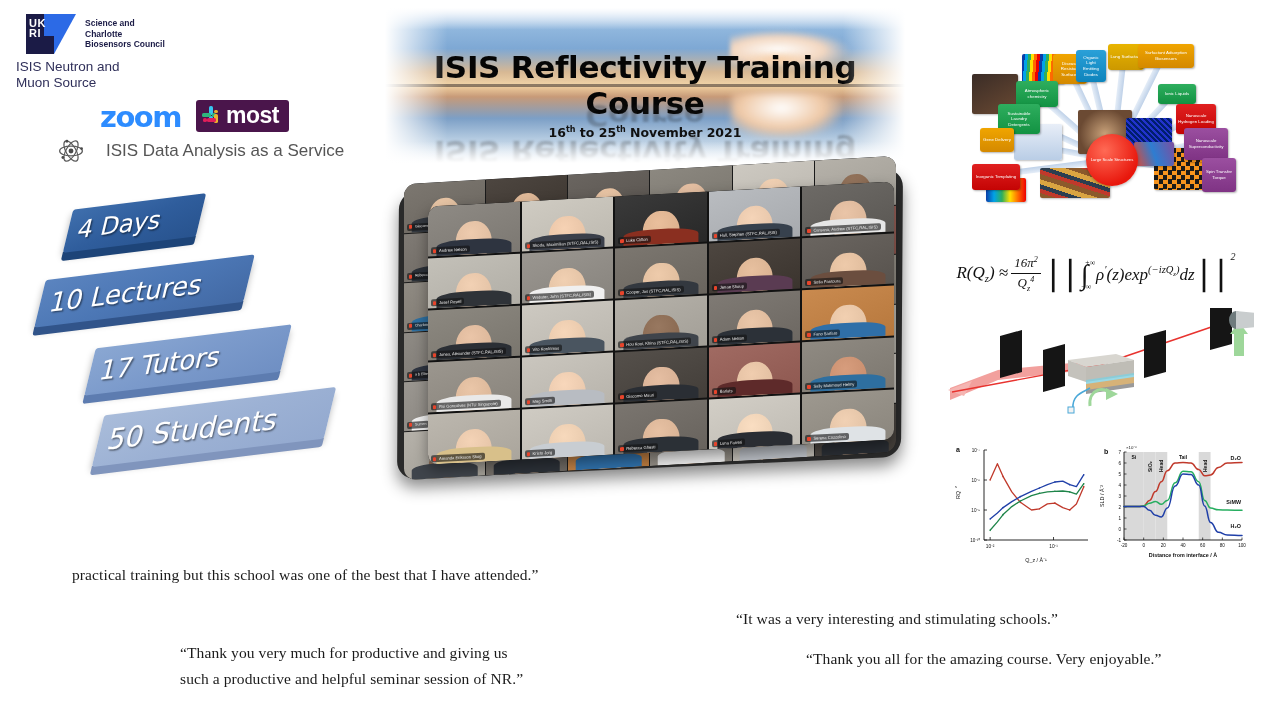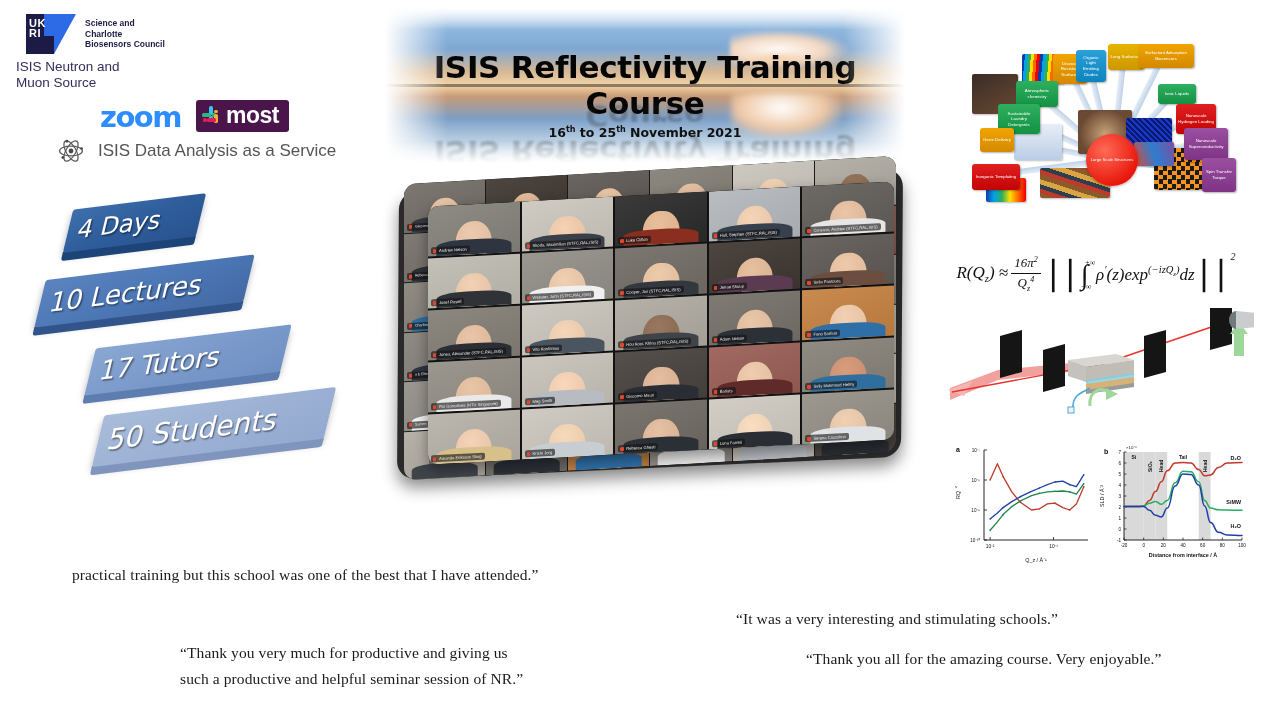--- a/index.html
+++ b/index.html
@@ -26,21 +26,21 @@
   .sm2{background:#36C5F0;left:7px;top:10px;width:3.6px;height:3.6px;}
   .sm3{background:#2EB67D;left:0px;top:7px;width:9px;height:3.6px;}
   .sm4{background:#2EB67D;left:10px;top:7px;width:3.6px;height:3.6px;}
   .sm5{background:#ECB22E;left:12px;top:7.5px;width:3.6px;height:9px;}
   .sm6{background:#ECB22E;left:12px;top:3.5px;width:3.6px;height:3.6px;}
   .sm7{background:#E01E5A;left:5px;top:12px;width:9px;height:3.6px;}
   .sm8{background:#E01E5A;left:1px;top:12px;width:3.6px;height:3.6px;}
   #slack-logo .txt{color:#fff;font-size:23px;font-weight:bold;letter-spacing:-.5px;line-height:23px;}
 
   
-  #idaas{left:58px;top:138px;display:flex;align-items:center;}
+  #idaas{left:58px;top:138px;display:flex;align-items:center;gap:8px;}
   #idaas .lbl{margin-left:14px;color:#555;font-size:17px;}
 
   
   #stats{left:40px;top:190px;width:340px;height:300px;}
   .slab{position:absolute;transform:skewY(-7deg) skewX(-14deg);
         border-radius:3px;box-shadow:0 5px 7px rgba(0,0,0,.28);}
   .slab .face{position:relative;width:100%;height:100%;border-radius:3px;}
   .slab .lbl{position:absolute;left:10px;top:50%;transform:translateY(-50%);
         color:#fff;white-space:nowrap;font-weight:normal;
         text-shadow:1.5px 1.5px 1.5px rgba(0,0,0,.45);font-family:"DejaVu Sans",sans-serif;}

